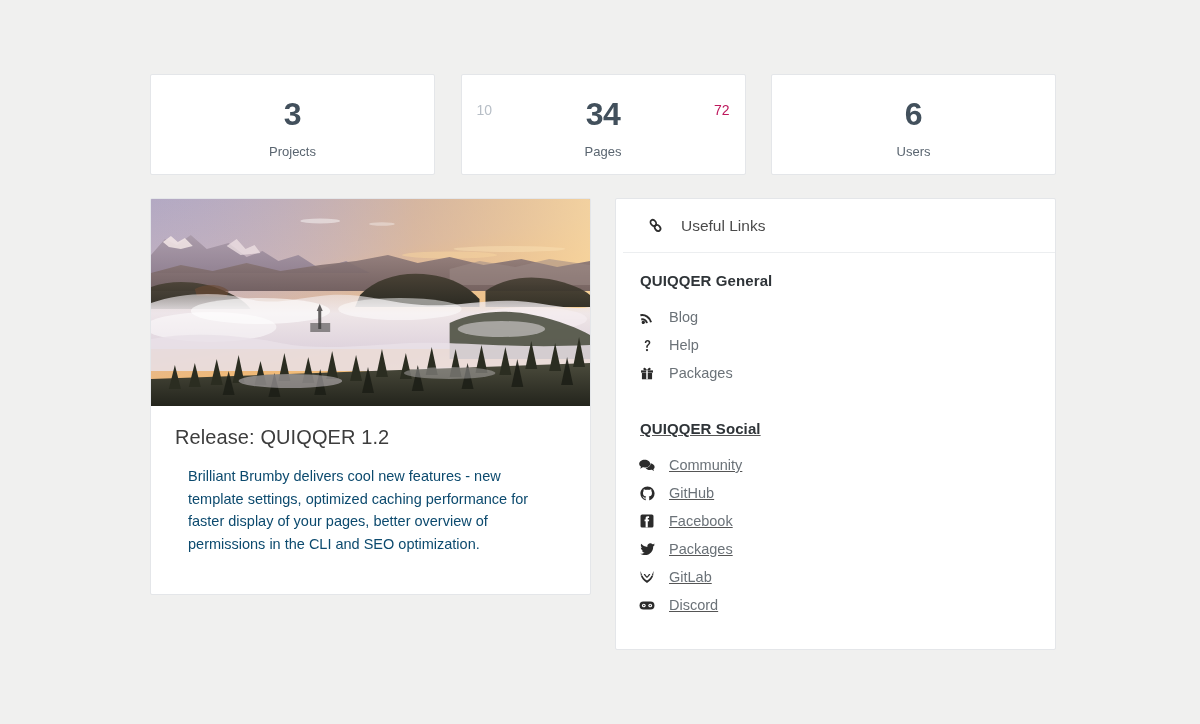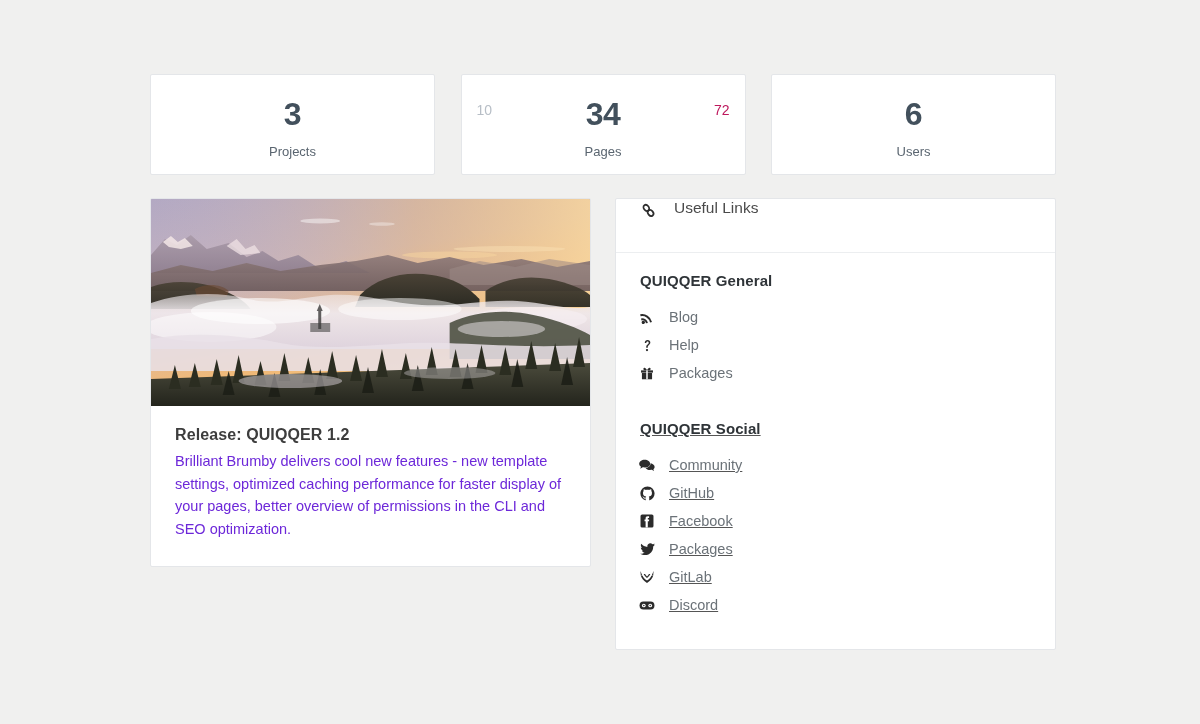--- a/index.html
+++ b/index.html
@@ -80,45 +80,47 @@
   .news-image {
     position: relative;
     width: 100%;
     height: 207px;
     overflow: hidden;
     background: #b9aec4;
   }
   .news-image svg { display: block; width: 100%; height: 100%; }
   .news-body { padding: 20px 24px 26px 24px; }
   .news-title {
-    font-size: 16px;
-    font-weight: bold;
+    font-size: 20px;
+    font-weight: normal;
     color: #3d3d3d;
-    margin: 0 0 6px 0;
+    margin: 0 0 16px 0;
     letter-spacing: 0.1px;
   }
   .news-text {
     font-size: 14.5px;
     line-height: 22.5px;
-    color: #6d28d9;
-    margin: 0;
+    color: #0c4a6e;
+    margin: 13px;
   }
 
   
   .links-panel {
     width: 441px;
     background: #fff;
     border: 1px solid #e4e6e9;
     border-radius: 2px;
   }
   .links-header {
     height: 54px;
     display: flex;
+    align-items: center;
     padding: 0 0 0 21px;
     border-bottom: 1px solid #eceef0;
+    margin-left: 7px;
   }
   .links-header .hdr-icon {
     width: 22px;
     height: 22px;
     display: flex;
     align-items: center;
     justify-content: center;
     color: #2d2d2d;
   }
   .links-header .hdr-title {

